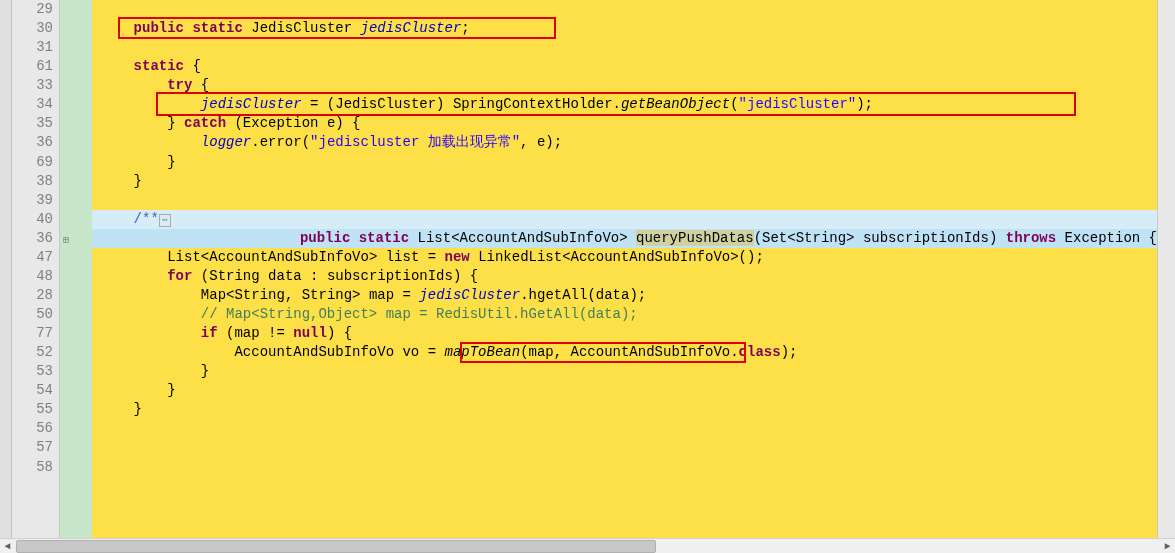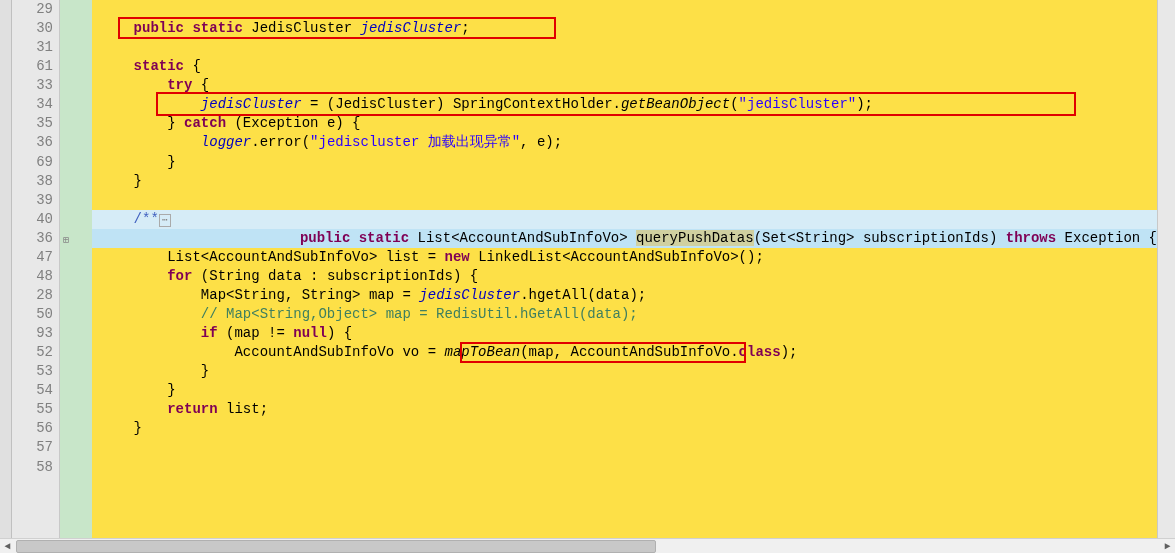--- a/index.html
+++ b/index.html
@@ -128,21 +128,21 @@
     <div class="ln">36</div>
     <div class="ln">69</div>
     <div class="ln">38</div>
     <div class="ln">39</div>
     <div class="ln">40</div>
     <div class="ln"><span>36</span><span class="fold-marker">⊞</span></div>
     <div class="ln">47</div>
     <div class="ln">48</div>
     <div class="ln">28</div>
     <div class="ln">50</div>
-    <div class="ln">93</div>
+    <div class="ln">77</div>
     <div class="ln">52</div>
     <div class="ln">53</div>
     <div class="ln">54</div>
     <div class="ln">55</div>
     <div class="ln">56</div>
     <div class="ln">57</div>
     <div class="ln">58</div>
   </div>
 
   <div class="code">
@@ -164,21 +164,20 @@
     <div class="line hl-light">    <span class="doc">/**</span><span style="color:#888;border:1px solid #aaa;font-size:10px;padding:0 2px;">⋯</span></div>
     <div class="line hl">    <span class="kw">public</span> <span class="kw">static</span> <span class="type">List</span><span class="punct">&lt;</span><span class="type">AccountAndSubInfoVo</span><span class="punct">&gt; </span><span class="highlight-yellow">queryPushDatas</span><span class="punct">(</span><span class="type">Set</span><span class="punct">&lt;</span><span class="type">String</span><span class="punct">&gt; </span><span class="ident">subscriptionIds</span><span class="punct">) </span><span class="kw">throws</span><span class="type"> Exception</span><span class="punct"> {</span></div>
     <div class="line">        <span class="type">List</span><span class="punct">&lt;</span><span class="type">AccountAndSubInfoVo</span><span class="punct">&gt; </span><span class="ident">list</span><span class="punct"> = </span><span class="kw">new</span><span> </span><span class="type">LinkedList</span><span class="punct">&lt;</span><span class="type">AccountAndSubInfoVo</span><span class="punct">&gt;</span><span class="punct">();</span></div>
     <div class="line">        <span class="kw">for</span><span class="punct"> (</span><span class="type">String</span><span class="ident"> data</span><span class="punct"> : </span><span class="ident">subscriptionIds</span><span class="punct">) {</span></div>
     <div class="line">            <span class="type">Map</span><span class="punct">&lt;</span><span class="type">String</span><span class="punct">, </span><span class="type">String</span><span class="punct">&gt; </span><span class="ident">map</span><span class="punct"> = </span><span class="static-var">jedisCluster</span><span class="punct">.</span><span class="ident">hgetAll</span><span class="punct">(</span><span class="ident">data</span><span class="punct">);</span></div>
     <div class="line">            <span class="comment">// Map&lt;String,Object&gt; map = RedisUtil.hGetAll(data);</span></div>
     <div class="line">            <span class="kw">if</span><span class="punct"> (</span><span class="ident">map</span><span class="punct"> != </span><span class="kw">null</span><span class="punct">) {</span></div>
     <div class="line">                <span class="type">AccountAndSubInfoVo</span><span class="ident"> vo</span><span class="punct"> = </span><span class="method-ital">mapToBean</span><span class="punct">(</span><span class="ident">map</span><span class="punct">, </span><span class="type">AccountAndSubInfoVo</span><span class="punct">.</span><span class="kw">class</span><span class="punct">);</span></div>
     <div class="line">            <span class="punct">}</span></div>
     <div class="line">        <span class="punct">}</span></div>
-    <div class="line">        <span class="kw">return</span><span class="ident"> list</span><span class="punct">;</span></div>
     <div class="line">    <span class="punct">}</span></div>
   </div>
   <div class="right-strip"></div>
 </div>
 
 <div class="scrollbar-h">
   <div class="scroll-arrow" style="left:0">◄</div>
   <div class="scrollbar-thumb" style="left:16px; width:640px;"></div>
   <div class="scroll-arrow" style="right:0">►</div>
 </div>

